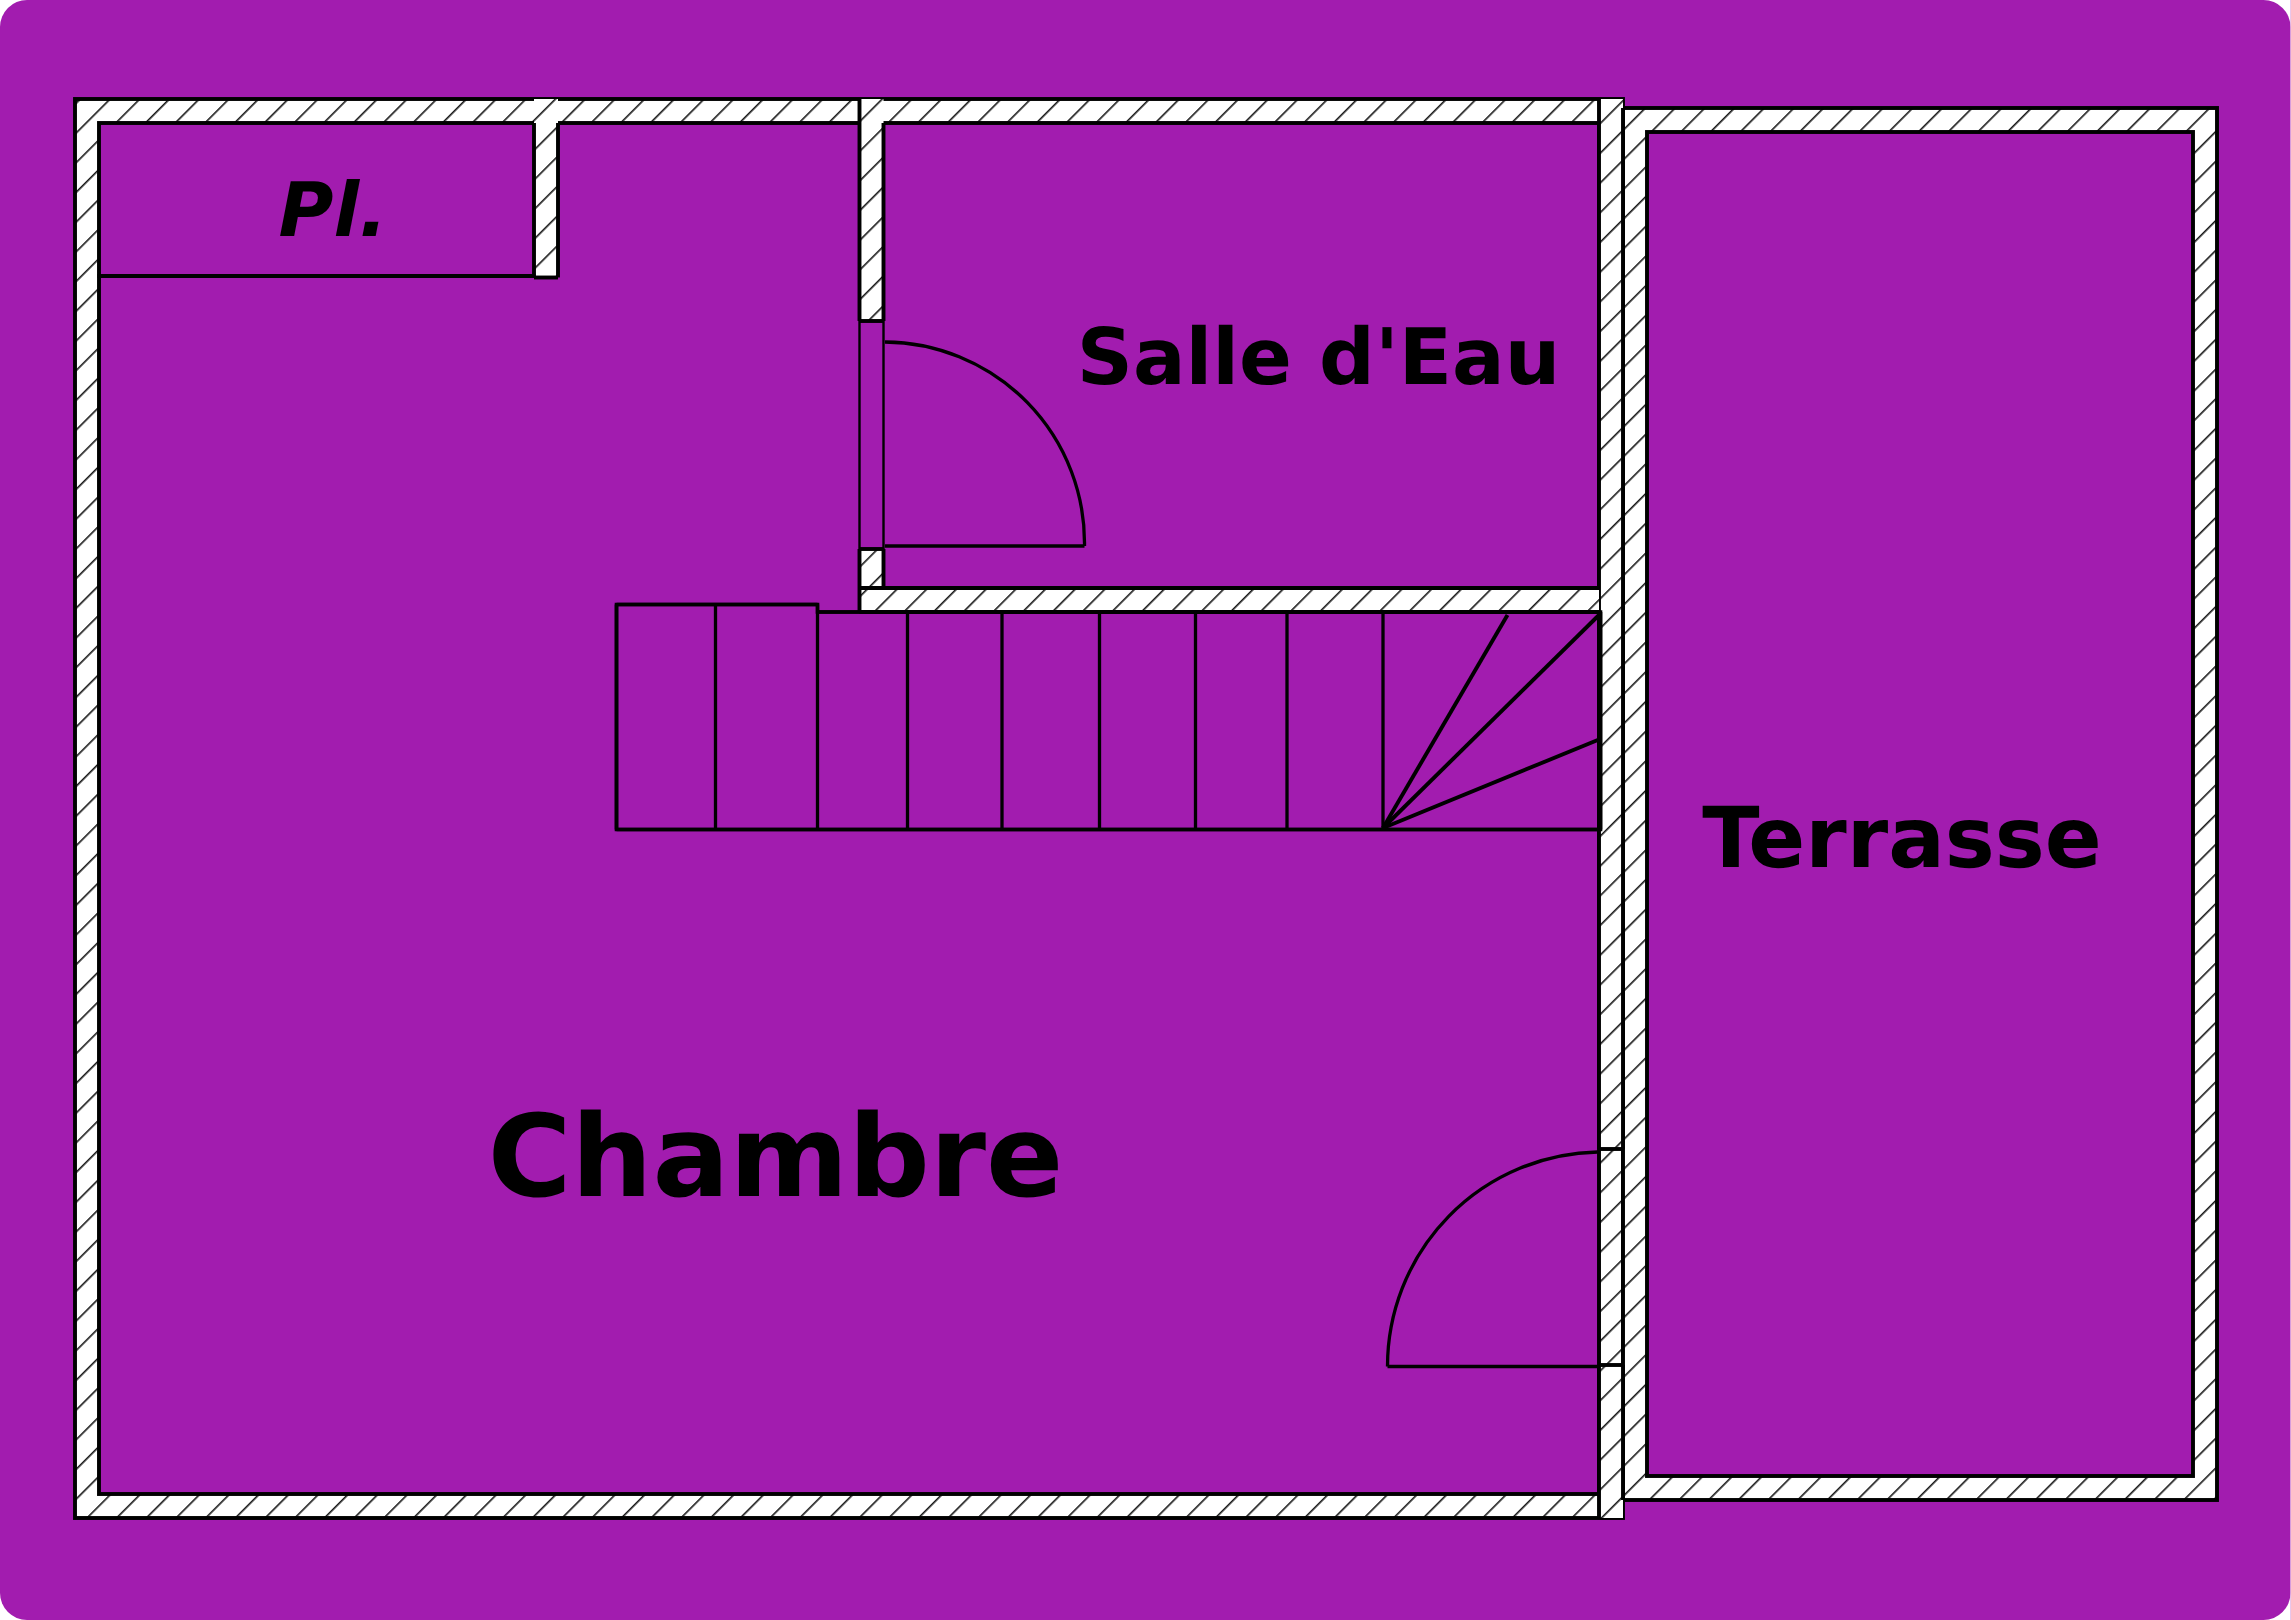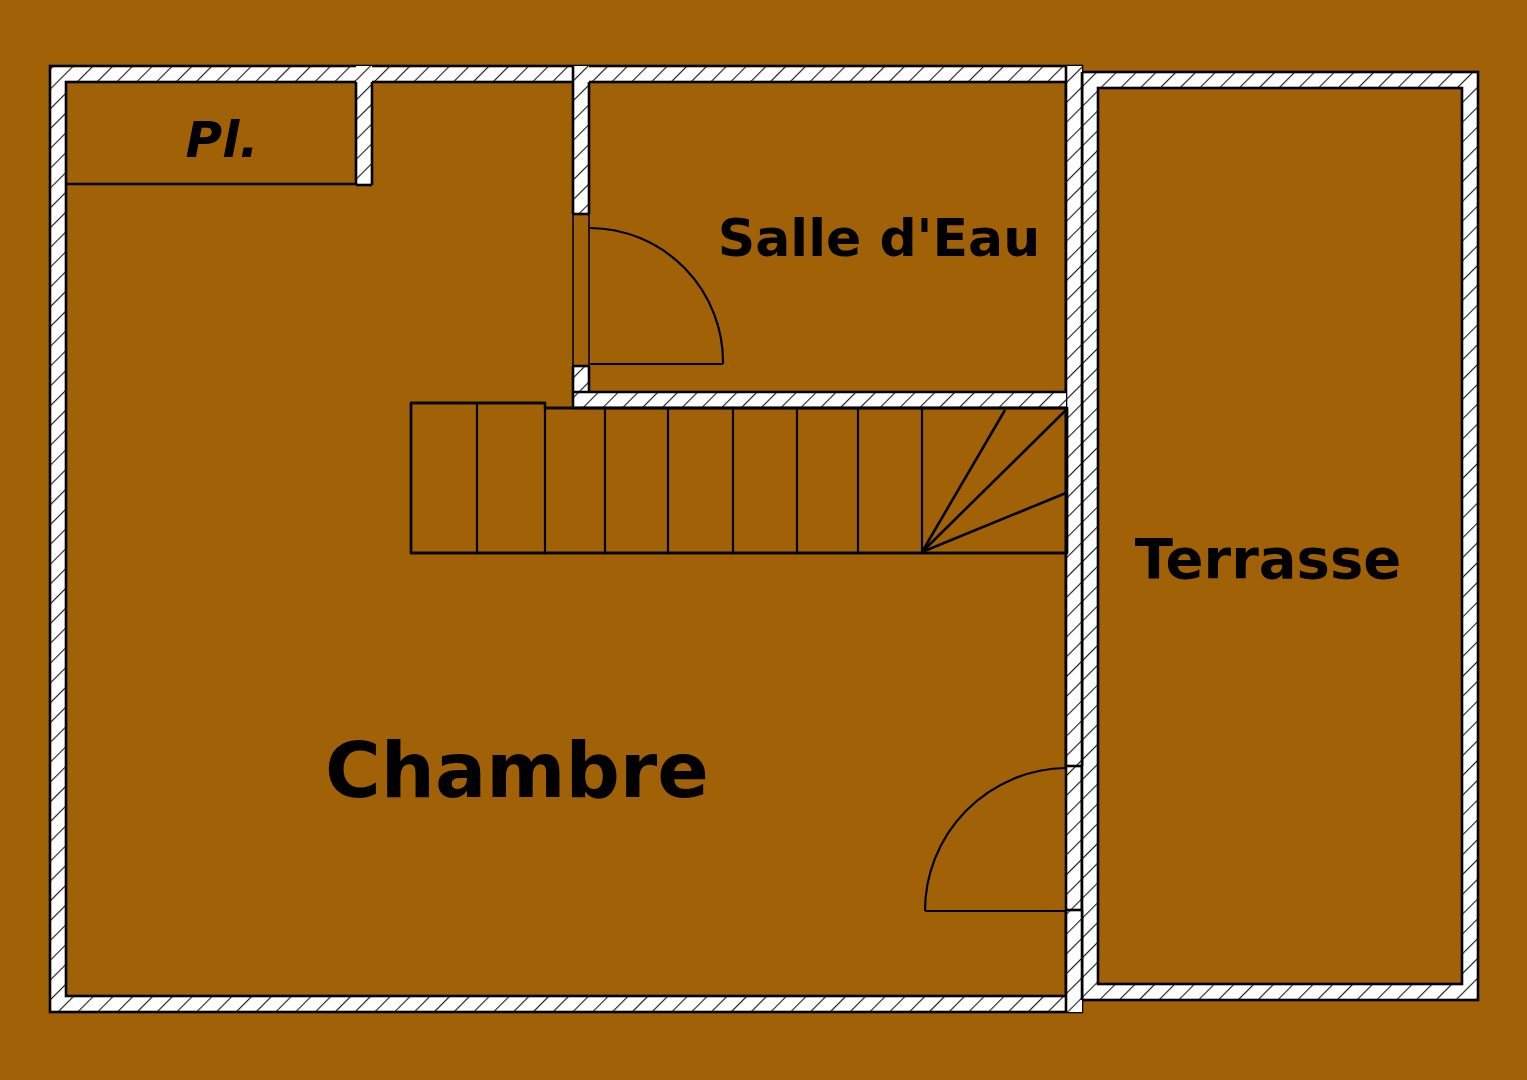--- a/index.html
+++ b/index.html
@@ -8,22 +8,23 @@
     padding: 0;
     background: #ffffff;
   }
   body {
     font-family: "DejaVu Sans", sans-serif;
   }
   #plan-root {
     position: relative;
     width: 1527px;
     height: 1080px;
-    background: #a16207;
+    background: #a21caf;
     overflow: hidden;
+    border-radius: 18px;
   }
   #floorplan-svg {
     position: absolute;
     left: 0;
     top: 0;
     width: 1527px;
     height: 1080px;
     display: block;
   }
   .room-label {

